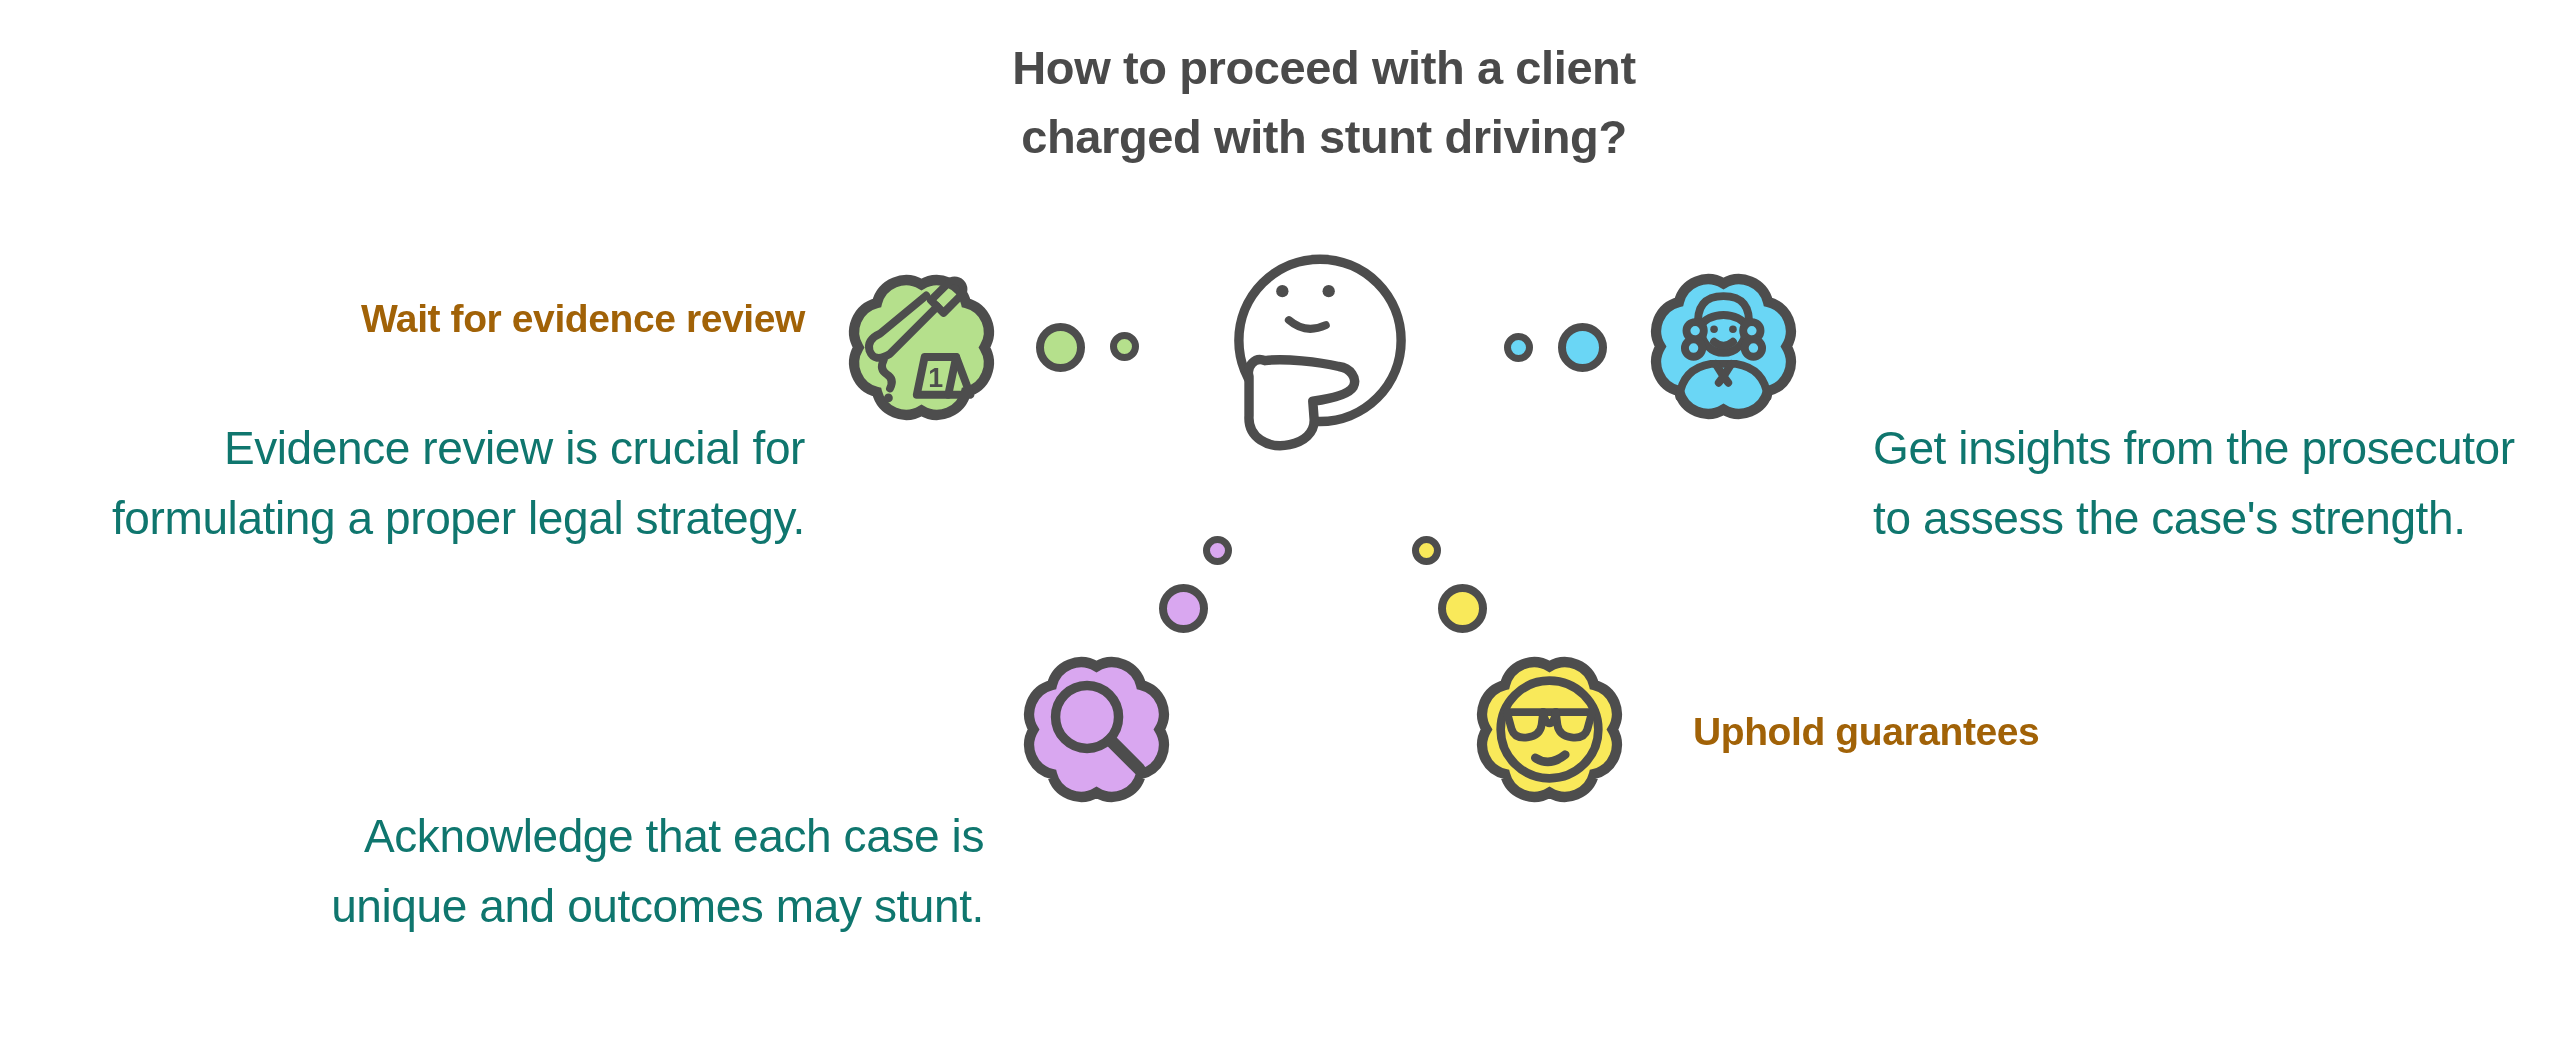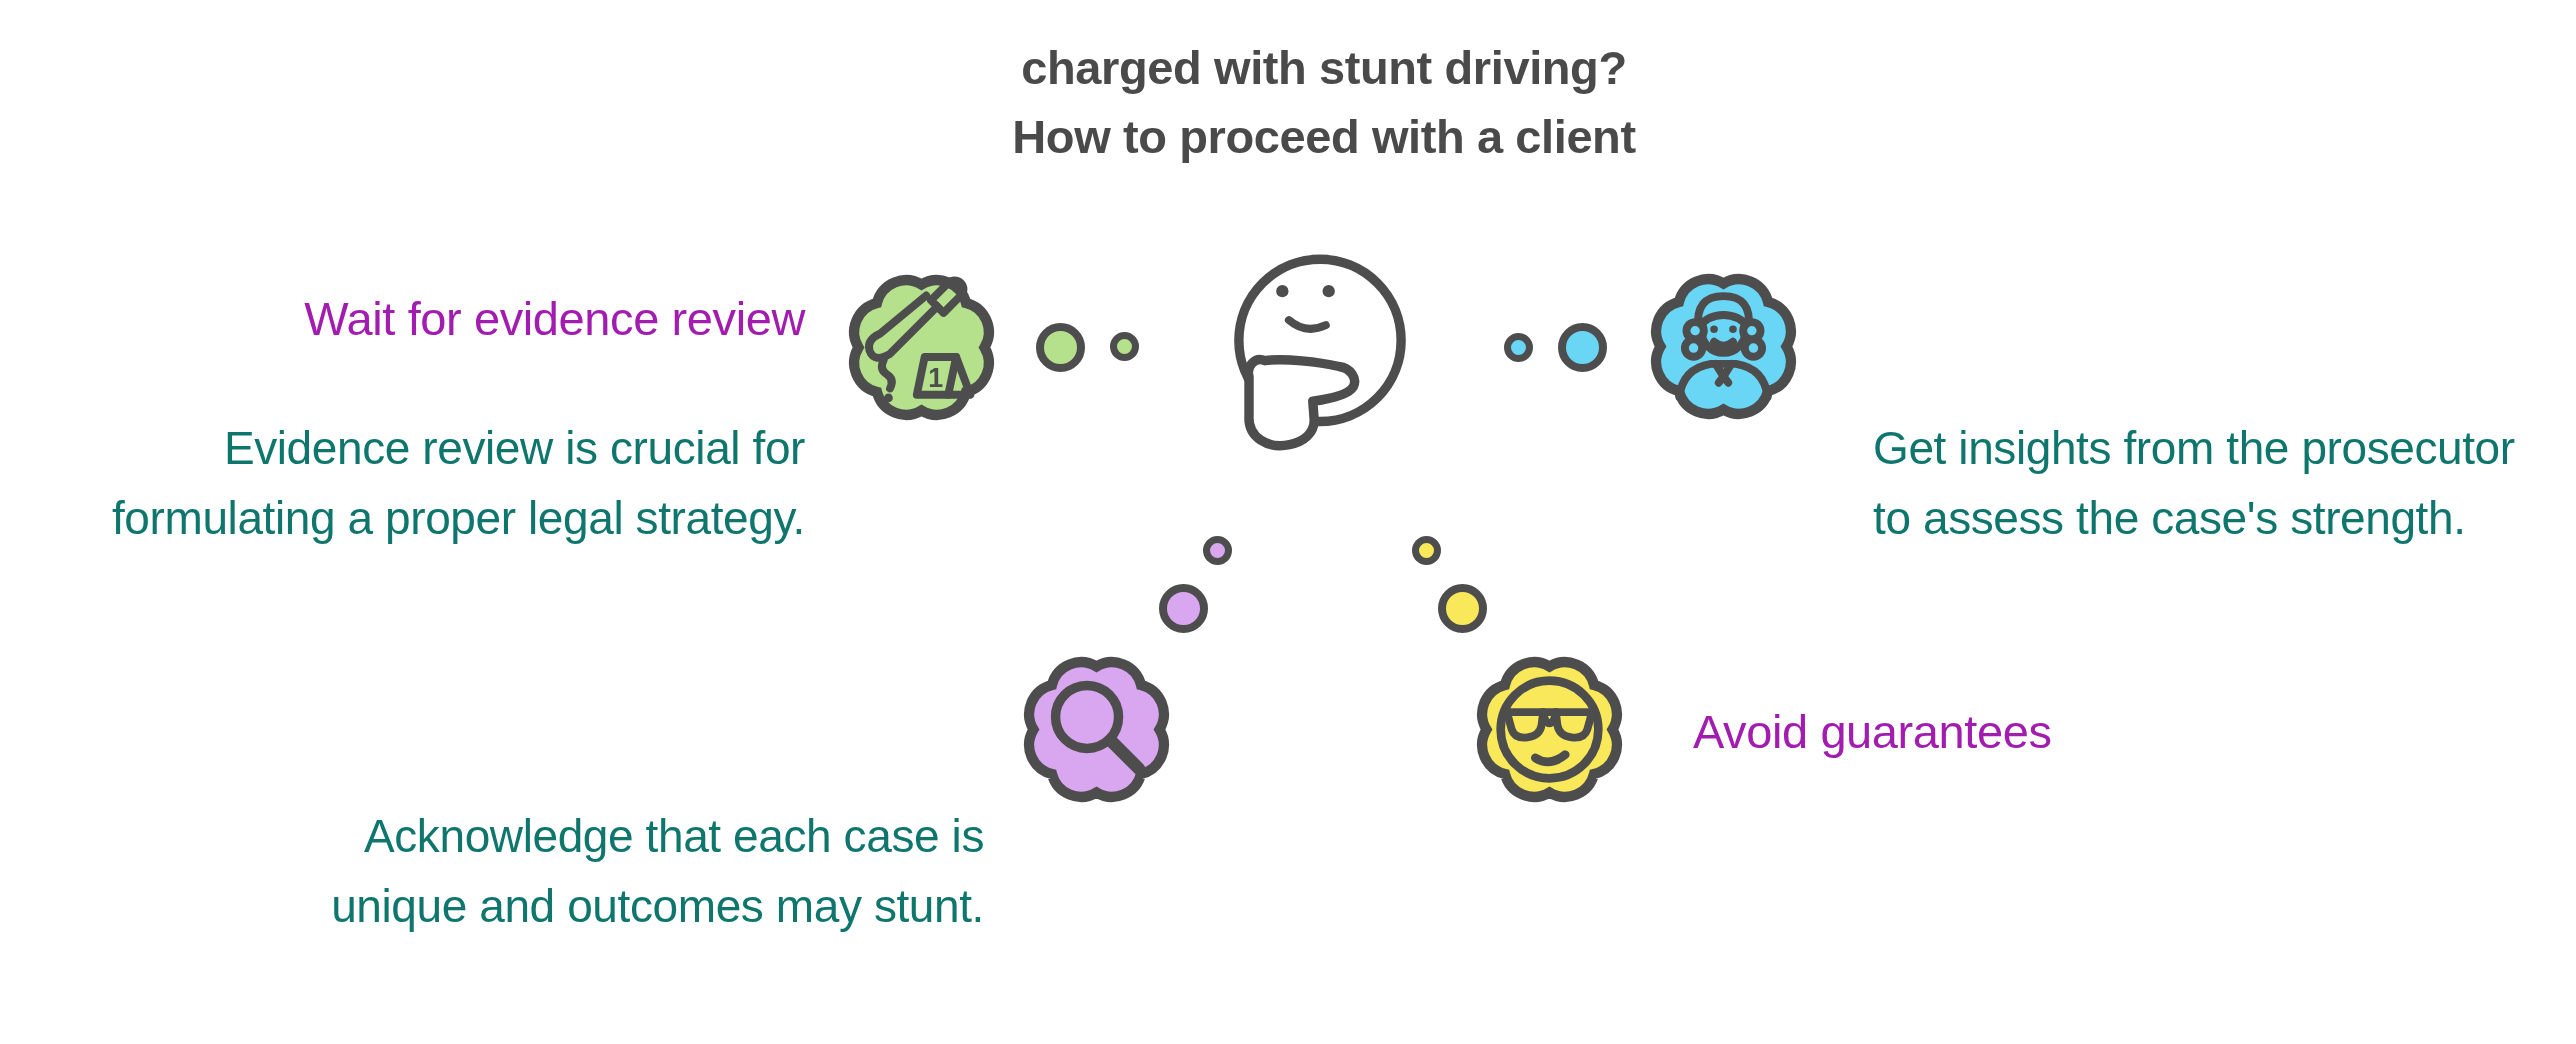--- a/index.html
+++ b/index.html
@@ -20,23 +20,23 @@
     text-align: center;
     font-size: 47px;
     font-weight: bold;
     color: #4a4a4a;
     line-height: 69px;
     letter-spacing: -0.4px;
     white-space: nowrap;
   }
   .heading {
     position: absolute;
-    font-size: 47px;
-    font-weight: normal;
-    color: #a21caf;
+    font-size: 39px;
+    font-weight: bold;
+    color: #a16207;
     line-height: 57px;
     letter-spacing: -0.4px;
     white-space: nowrap;
   }
   .body-text {
     position: absolute;
     font-size: 46px;
     font-weight: 400;
     color: #0f766e;
     line-height: 70px;
@@ -52,22 +52,22 @@
   }
   .dot.small { border-width: 7.3px; }
   svg { display: block; }
 </style>
 </head>
 <body>
 
 <div class="canvas">
 
   <div class="title">
+    <div>How to proceed with a client</div>
     <div>charged with stunt driving?</div>
-    <div>How to proceed with a client</div>
   </div>
 
   <svg class="abs" style="left:1204px; top:239px;" width="232" height="239" viewBox="0 0 320 330">
     <circle cx="160" cy="140" r="112" fill="#ffffff" stroke="#4d4d4d" stroke-width="13"></circle>
     <circle cx="108" cy="72" r="8.5" fill="#4d4d4d"></circle>
     <circle cx="172" cy="72" r="8.5" fill="#4d4d4d"></circle>
     <path d="M117 112 Q140 132 168 119" fill="none" stroke="#4d4d4d" stroke-width="11" stroke-linecap="round"></path>
     <path d="M84 168 C110 164 160 170 186 176 C202 178 212 192 206 204 C200 214 180 220 150 224
              L152 250 C152 268 138 280 118 284 C88 290 60 274 62 244 L62 190 C58 176 70 162 84 168 Z" fill="#ffffff" stroke="#4d4d4d" stroke-width="13" stroke-linejoin="round"></path>
   </svg>
@@ -132,16 +132,16 @@
       <circle cx="60" cy="60" r="31" stroke-width="5.5"></circle>
       <path d="M31 49 L89 49" stroke-width="5"></path>
       <path d="M33 49 L36 60 Q38 66 46 65 Q54 64 55 57 L56 49" stroke-width="5"></path>
       <path d="M87 49 L84 60 Q82 66 74 65 Q66 64 65 57 L64 49" stroke-width="5"></path>
       <path d="M56 49 Q57 56 60 56 Q63 56 64 49" stroke-width="5"></path>
       <path d="M51 78 Q60 84 70 76" stroke-width="5.5"></path>
     </g>
   </svg>
   <div class="dot small" style="left: 1412px; top: 536px; width: 29px; height: 29px; background-color: rgb(249, 233, 90);"></div>
   <div class="dot" style="left: 1438px; top: 584px; width: 49px; height: 49px; background-color: rgb(249, 233, 90);"></div>
-  <div class="heading align-left" style="left:1693px; top:703px;">Avoid guarantees</div>
+  <div class="heading align-left" style="left:1693px; top:703px;">Uphold guarantees</div>
 
 </div>
 
 
 </body></html>

